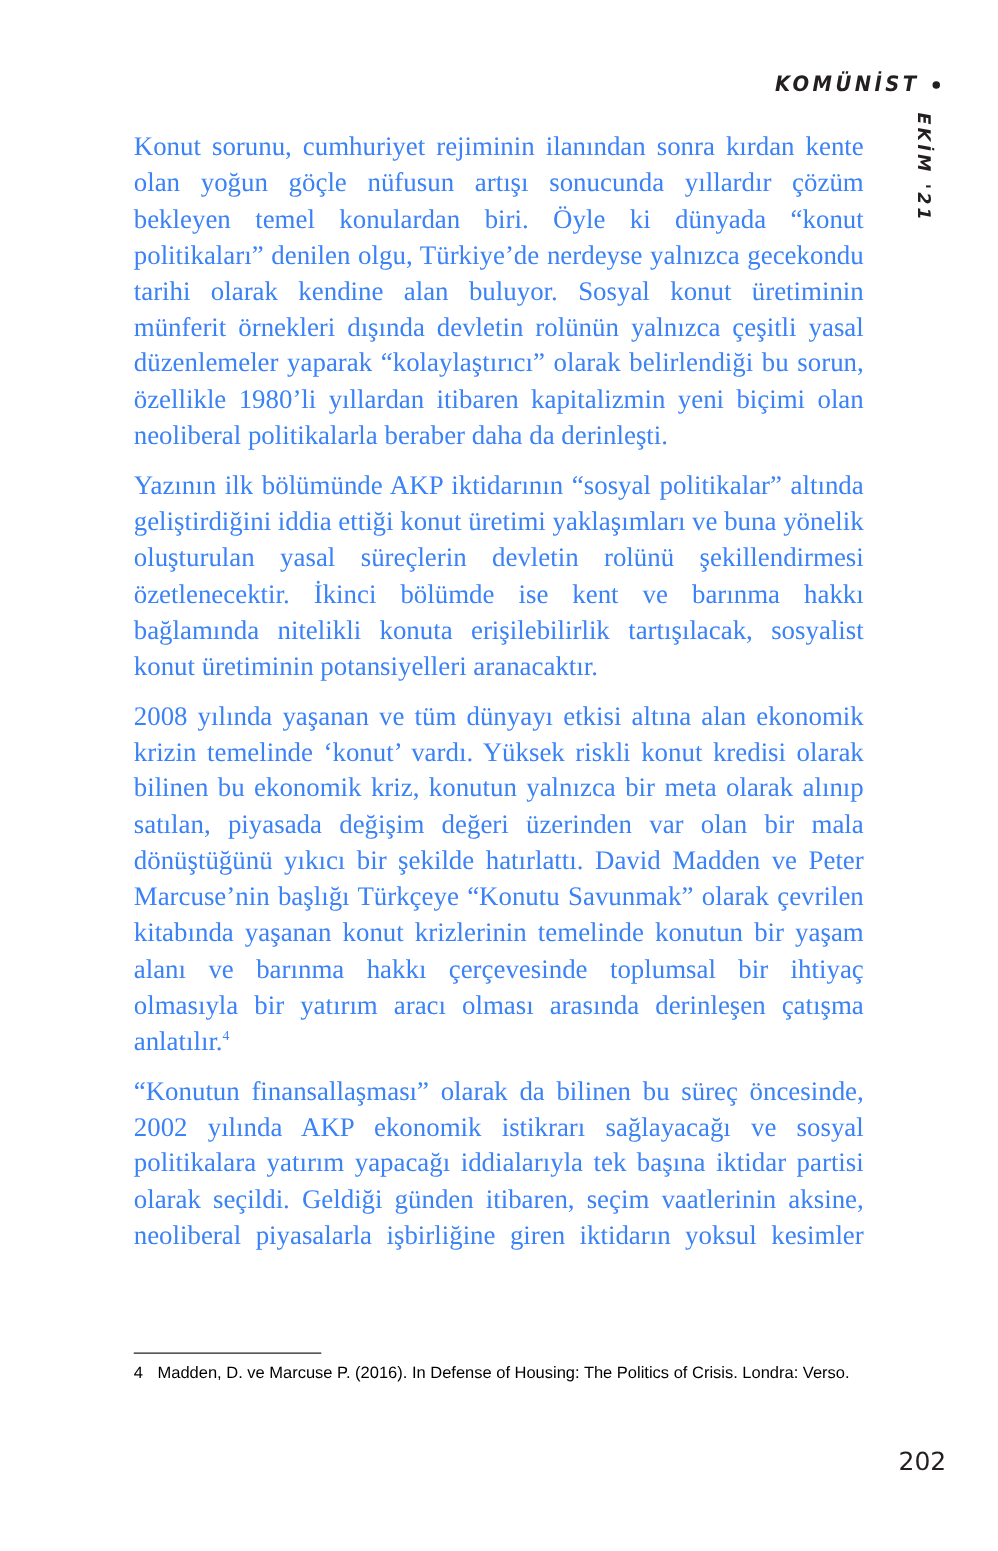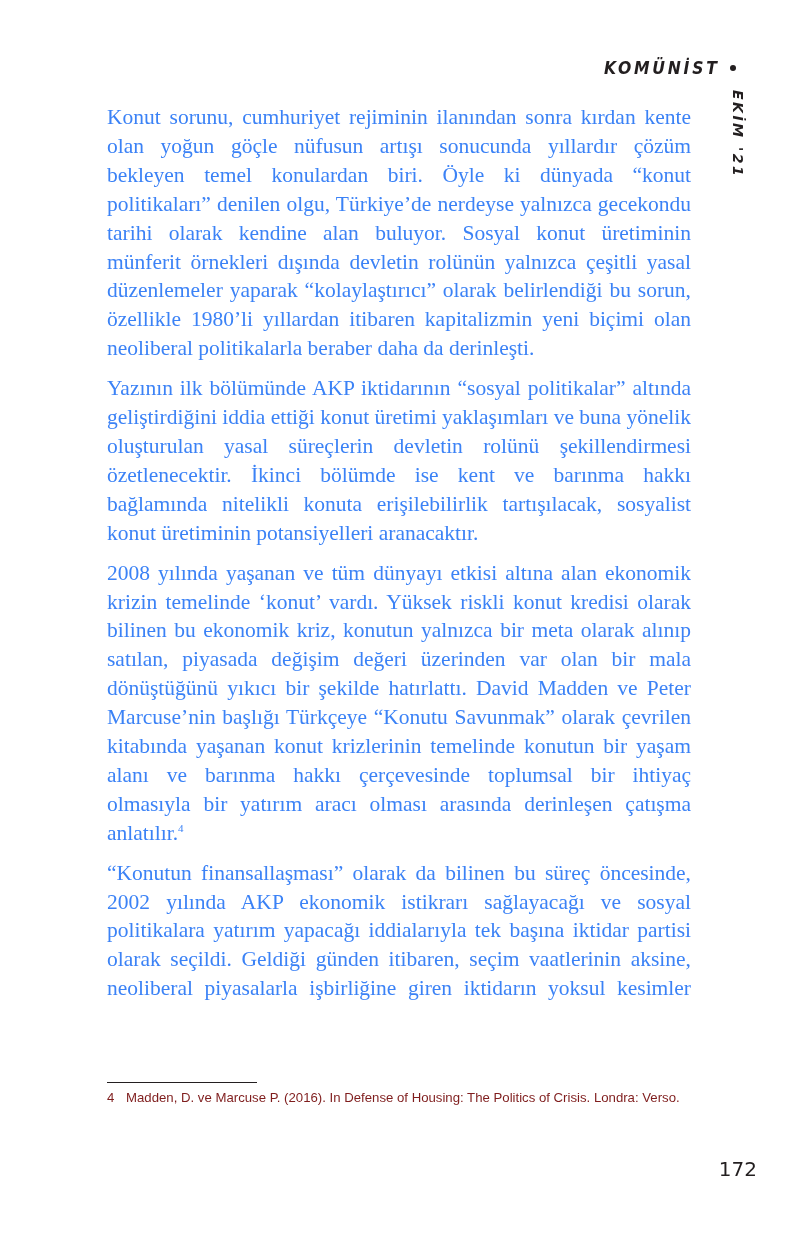--- a/index.html
+++ b/index.html
@@ -10,21 +10,21 @@
     body {
       width: 798px;
       height: 1241px;
       position: relative;
       overflow: hidden;
       color: #231f20;
     }
     .running-head {
       position: absolute;
       top: 58px;
-      right: 62px;
+      right: 46px;
       display: flex;
       align-items: center;
       gap: 10px;
       justify-content: flex-end;
     }
     .magazine-name {
       font-family: "DejaVu Sans", sans-serif;
       font-weight: bold;
       font-style: italic;
       font-size: 17px;
@@ -92,21 +92,21 @@
     .footnote-rule {
       width: 150px;
       height: 0;
       border-top: 1px solid #231f20;
       margin-bottom: 6px;
     }
     .footnote-text {
       font-family: "Liberation Sans", sans-serif;
       font-size: 13.2px;
       line-height: 18px;
-      color: #7f1d1d;
+      color: #000000;
       margin: 0;
     }
     .footnote-num {
       display: inline-block;
       width: 19px;
     }
     .page-number {
       position: absolute;
       top: 1157px;
       right: 41px;
@@ -134,13 +134,13 @@
   <p class="body-para"><span>2008 yılında yaşanan ve tüm dünyayı etkisi altına alan ekonomik krizin temelinde ‘konut’ vardı. Yüksek riskli konut kredisi olarak bilinen bu ekonomik kriz, konutun yalnızca bir meta olarak alınıp satılan, piyasada değişim değeri üzerinden var olan bir mala dönüştüğünü yıkıcı bir şekilde hatırlattı. David Madden ve Peter Marcuse’nin başlığı Türkçeye “Konutu Savunmak” olarak çevrilen kitabında yaşanan konut krizlerinin temelinde konutun bir yaşam alanı ve barınma hakkı çerçevesinde toplumsal bir ihtiyaç olmasıyla bir yatırım aracı olması arasında derinleşen çatışma anlatılır.</span><sup class="fn-ref">4</sup></p>
 
   <p class="body-para" style="text-align-last: justify;">“Konutun finansallaşması” olarak da bilinen bu süreç öncesinde, 2002 yılında AKP ekonomik istikrarı sağlayacağı ve sosyal politikalara yatırım yapacağı iddialarıyla tek başına iktidar partisi olarak seçildi. Geldiği günden itibaren, seçim vaatlerinin aksine, neoliberal piyasalarla işbirliğine giren iktidarın yoksul kesimler</p>
 </div>
 
 <div class="footnote-area">
   <div class="footnote-rule"></div>
   <p class="footnote-text"><span class="footnote-num">4</span><span>Madden, D. ve Marcuse P. (2016). In Defense of Housing: The Politics of Crisis. Londra: Verso.</span></p>
 </div>
 
-<div class="page-number">172</div>
+<div class="page-number">202</div>
 
 </body></html>

